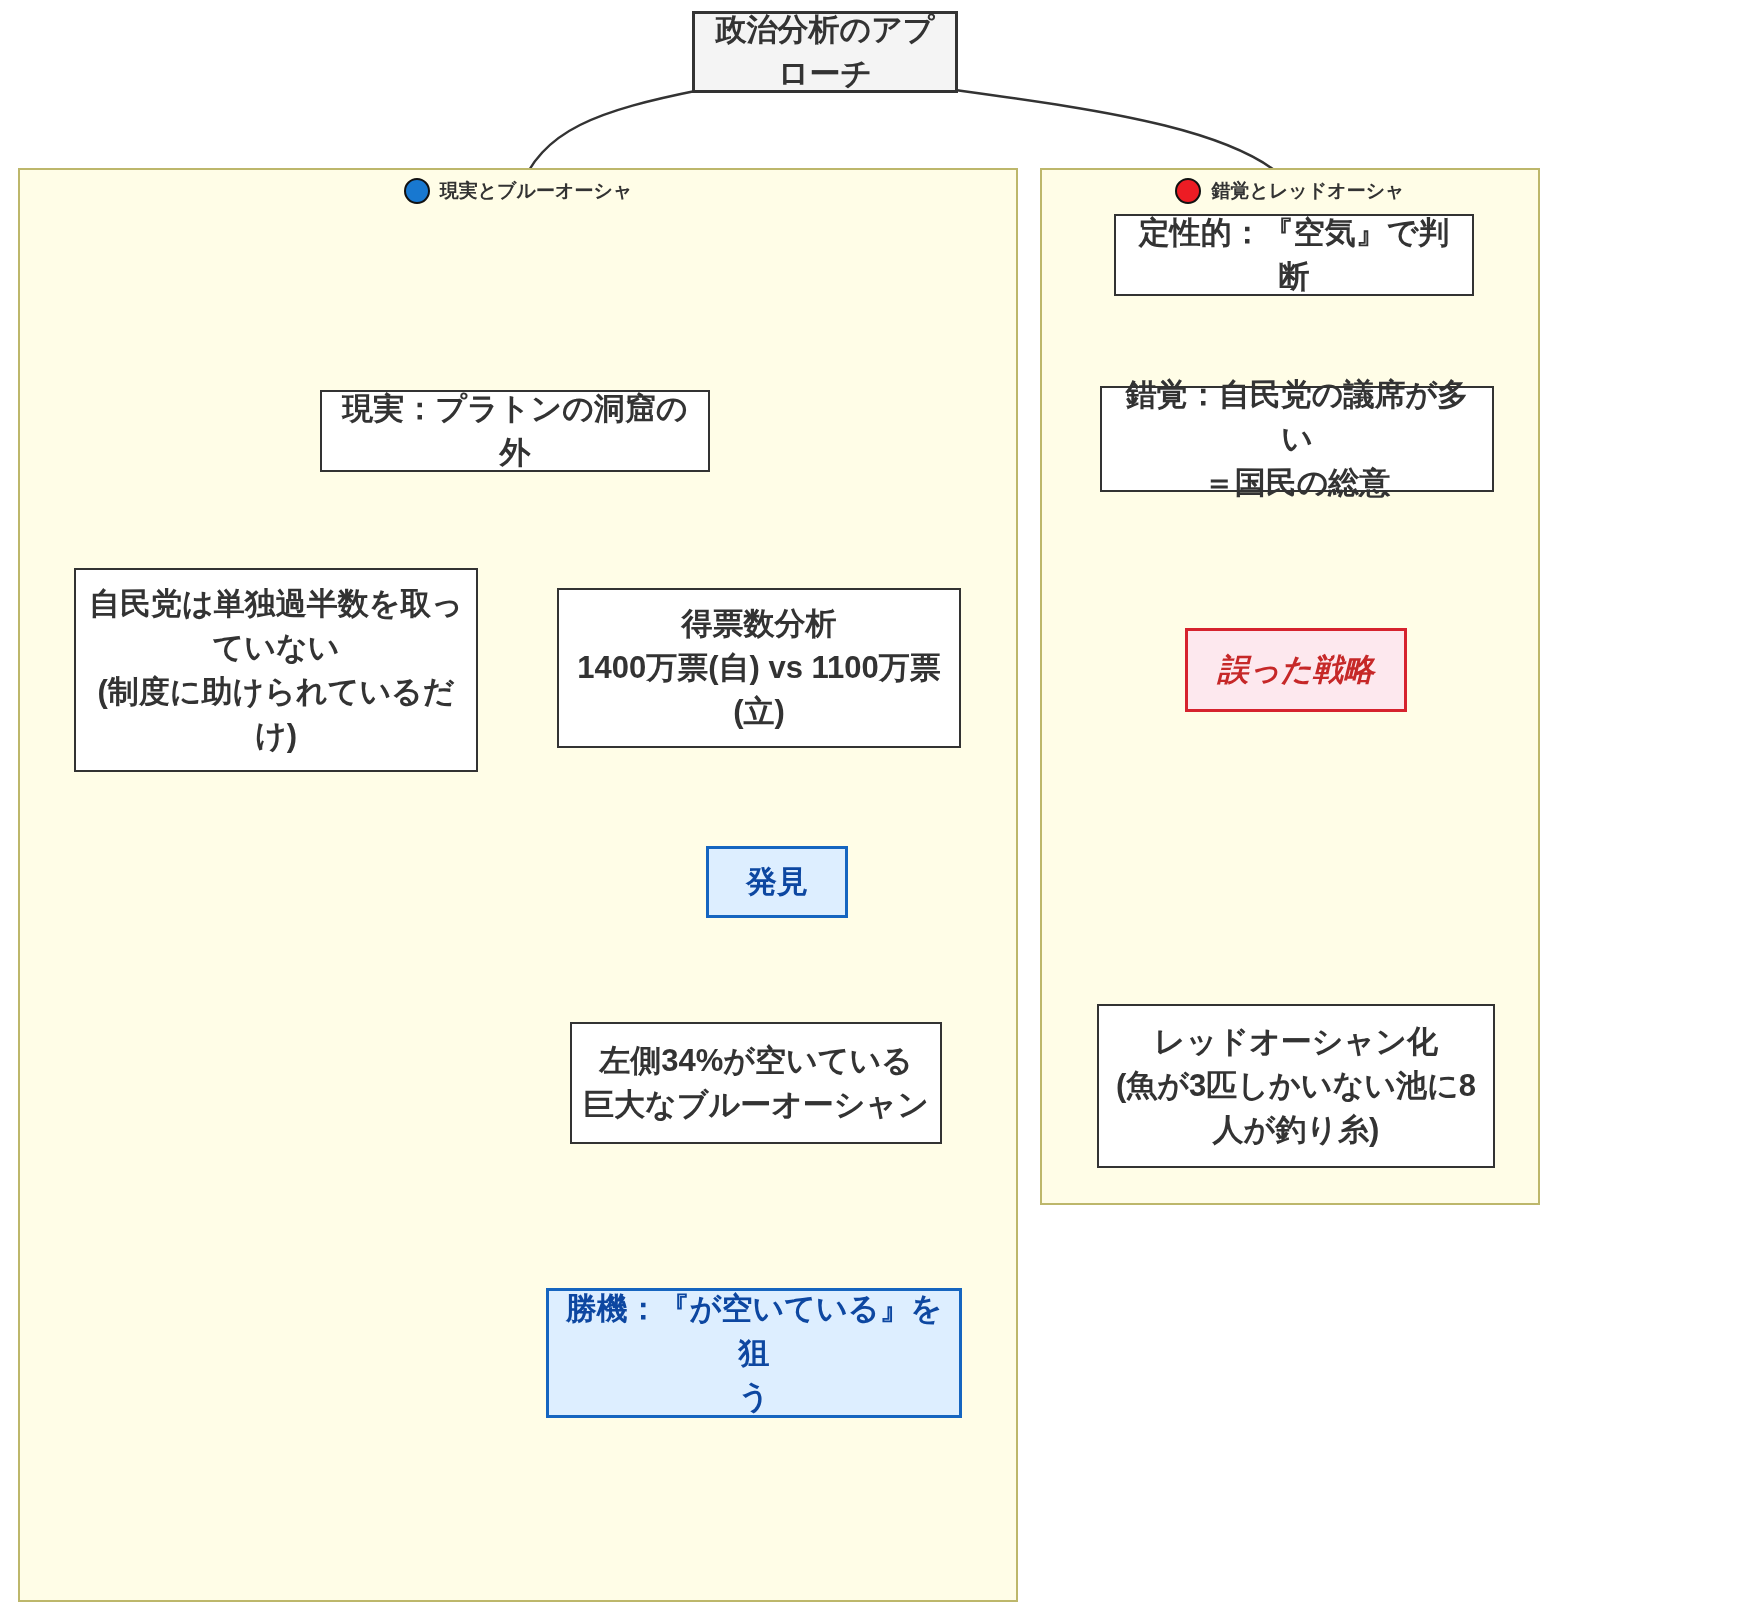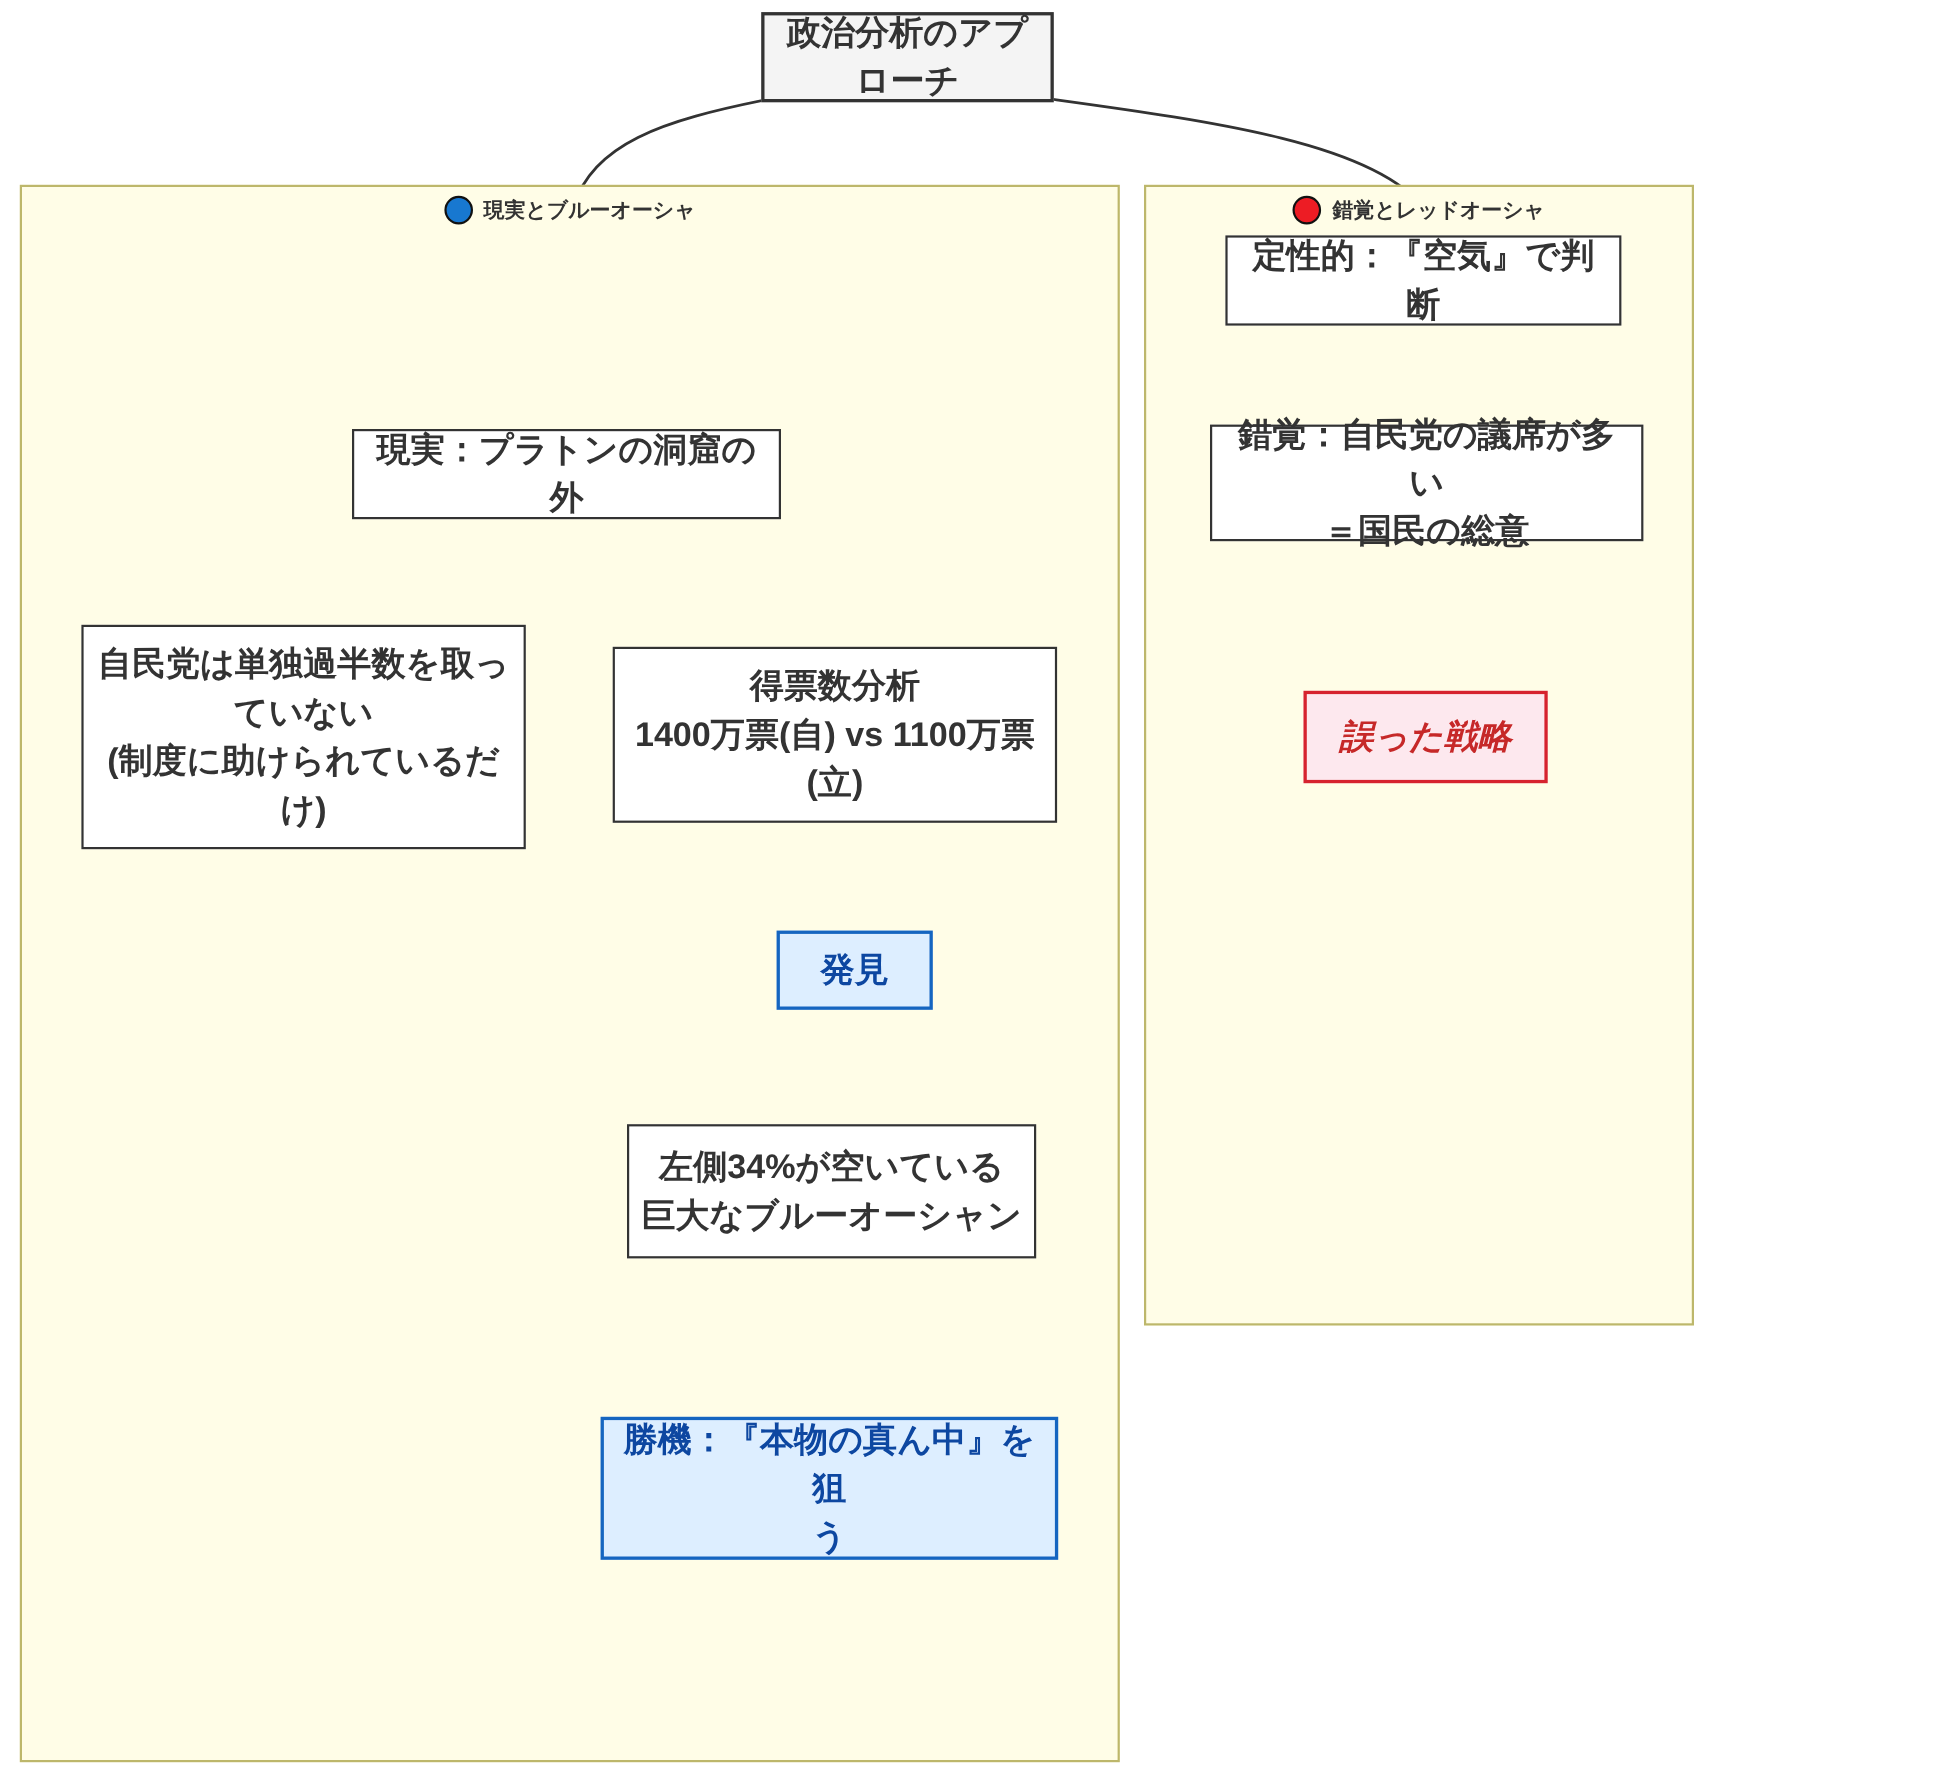--- a/index.html
+++ b/index.html
@@ -169,32 +169,37 @@
   <div class="node blue-hi" style="left:686px; top:846px; width:142px; height:72px;margin-left:20px;">
     <span class="nodetext">発見</span>
   </div>
 
   <div class="node" style="left:570px; top:1022px; width:372px; height:122px;">
     <span class="nodetext">左側34%が空いている
 巨大なブルーオーシャン</span>
   </div>
 
   <div class="node blue-hi" style="left:546px; top:1288px; width:416px; height:130px;">
-    <span class="nodetext">勝機：『本物の真ん中』を狙
+    <span class="nodetext">勝機：『が空いている』を狙
 う</span>
   </div>
 
   <div class="node" style="left:1114px; top:214px; width:360px; height:82px;">
     <span class="nodetext">定性的：『空気』で判断</span>
   </div>
 
   <div class="node" style="left:1100px; top:386px; width:394px; height:106px;">
     <span class="nodetext">錯覚：自民党の議席が多い
 ＝国民の総意</span>
   </div>
 
   <div class="node red-hi" style="left:1185px; top:628px; width:222px; height:84px;font-style:italic;">
     <span class="nodetext">誤った戦略</span>
   </div>
 
 
+  <div class="node" style="left:1097px; top:1004px; width:398px; height:164px;">
+    <span class="nodetext">レッドオーシャン化
+(魚が3匹しかいない池に8
+人が釣り糸)</span>
+  </div>
 
 </div>
 
 </body></html>

